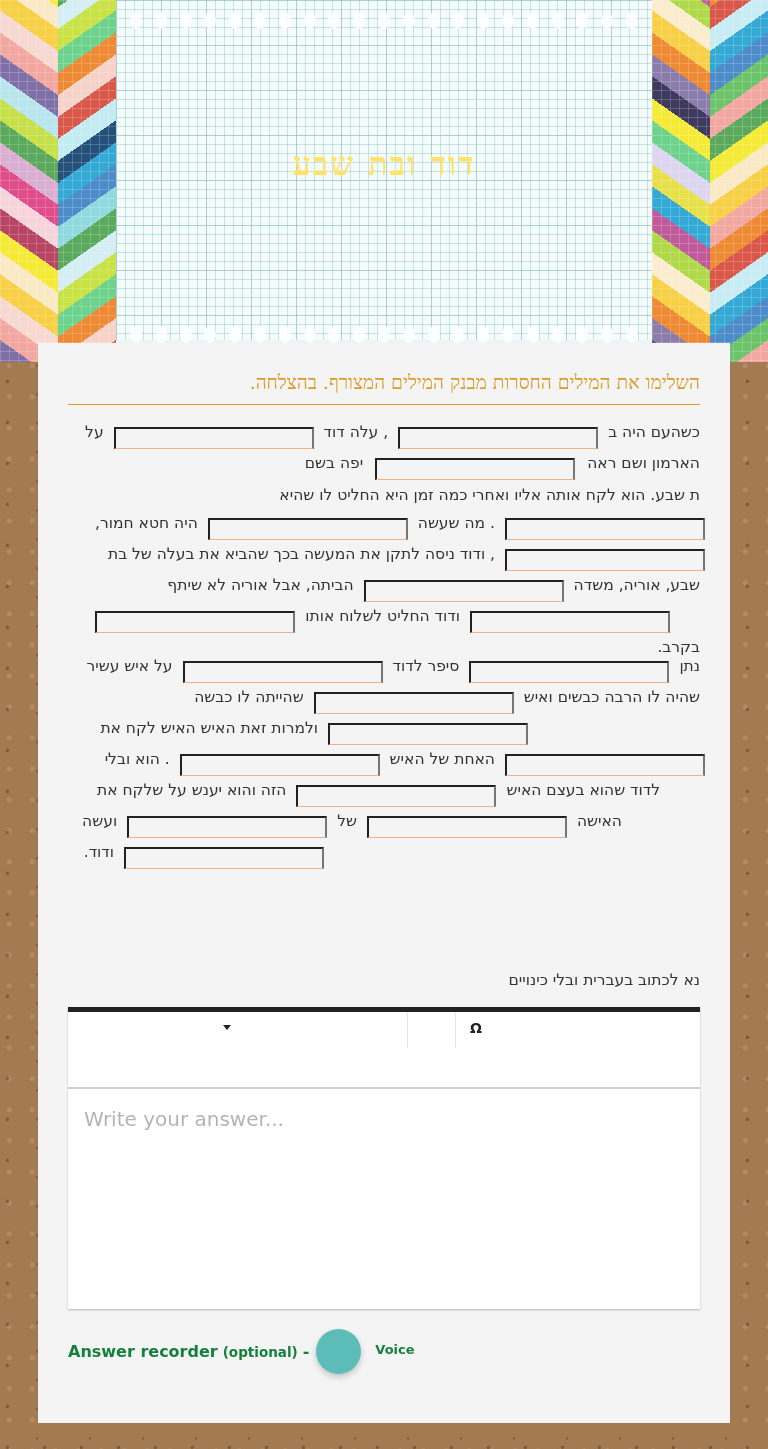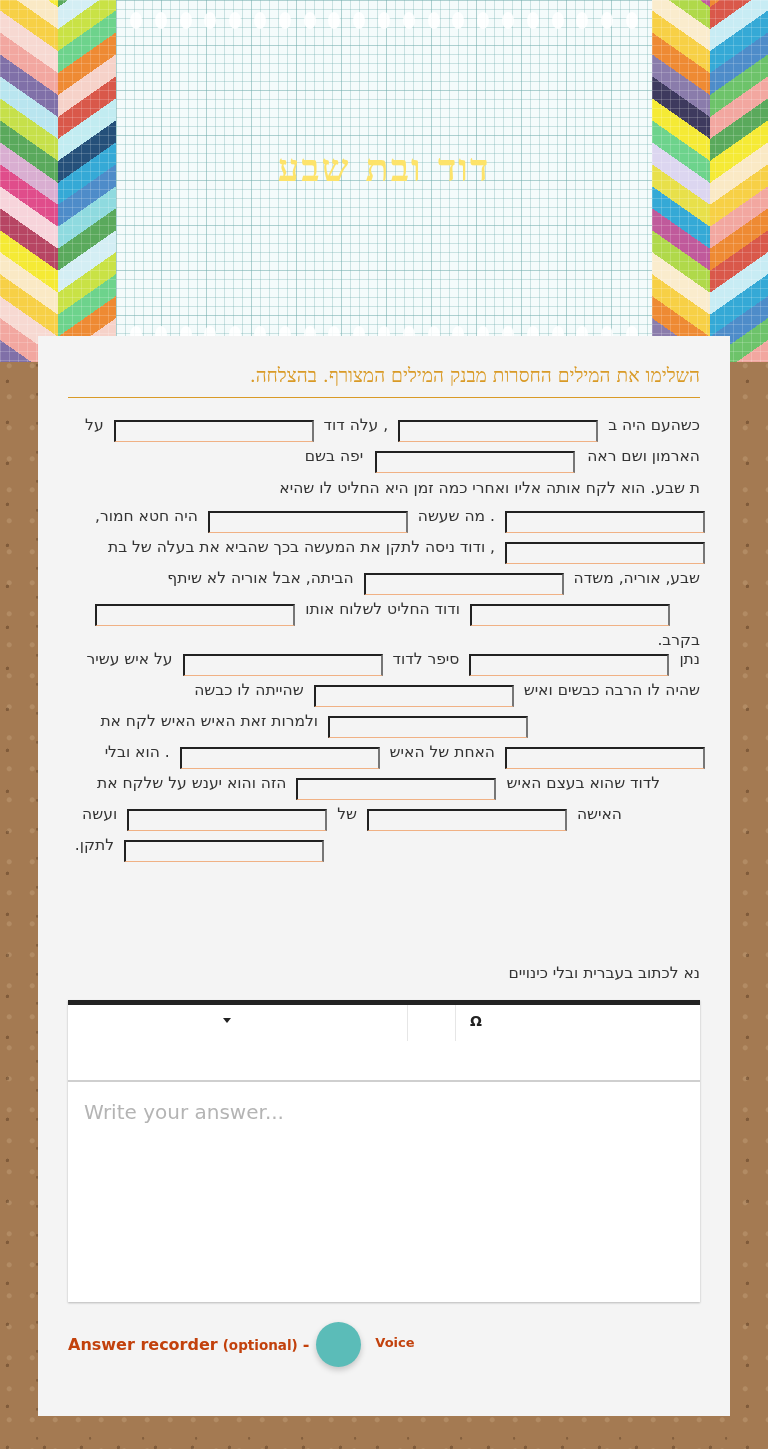--- a/index.html
+++ b/index.html
@@ -55,28 +55,28 @@
   .holes.top { top: 12px; }
   .holes.bottom { top: 326px; }
   .holes span {
     width: 12px; height: 17px; border-radius: 50%;
     background: #ffffff; opacity: 0.85;
   }
   .title {
     position: absolute; left: 0; right: 0; top: 145px;
     text-align: center;
     font-family: "DejaVu Serif", serif;
-    font-size: 38px; font-weight: bold;
+    font-size: 32px; font-weight: bold;
     color: #fde36a;
     direction: rtl;
     letter-spacing: 2px;
   }
   
   .card {
-    position: absolute; left: 38px; top: 336px; width: 692px; height: 1080px;
+    position: absolute; left: 38px; top: 343px; width: 692px; height: 1080px;
     background: #f4f4f4;
   }
   .section-head {
     direction: rtl; text-align: right;
     margin: 0 30px;
     font-family: "DejaVu Serif", serif;
     font-size: 19px; color: #d99a26;
     padding-bottom: 10px;
     border-bottom: 1.5px solid #d99a26;
   }
@@ -135,21 +135,21 @@
     position: absolute; left: 0; top: 79px; right: 0; bottom: 0;
     border: none; outline: none; resize: none;
     padding: 16px;
     font-family: "DejaVu Sans", sans-serif; font-size: 20px; color: #333;
     background: transparent;
   }
   .answer-area::placeholder { color: #b4b4b4; }
   .recorder {
     position: absolute; left: 30px; top: 986px;
     display: flex; align-items: center;
-    font-family: "DejaVu Sans", sans-serif; color: #c2410c;
+    font-family: "DejaVu Sans", sans-serif; color: #15803d;
   }
   .rec-label { font-size: 16px; font-weight: bold; }
   .rec-opt { font-size: 13.5px; font-weight: bold; margin-left: 5px; }
   .rec-dash { font-size: 16px; font-weight: bold; margin-left: 5px; }
   .rec-button {
     width: 45px; height: 45px; border-radius: 50%;
     background: #5bbcb8; margin-left: 7px;
     box-shadow: 0 3px 6px rgba(0,0,0,0.2);
     cursor: pointer;
   }
@@ -249,21 +249,21 @@
     <span>שהיה לו הרבה כבשים ואיש</span><input class="blank" style=""><span>שהייתה לו כבשה</span>
     <br>
     <input class="blank" style="margin-right: 172px;"><span>ולמרות זאת האיש האיש לקח את</span>
     <br>
     <input class="blank" style="margin-right: -5px;"><span>האחת של האיש</span><input class="blank" style=""><span>. הוא ובלי</span>
     <br>
     <span style="margin-right:40px;">לדוד שהוא בעצם האיש</span><input class="blank" style=""><span>הזה והוא יענש על שלקח את</span>
     <br>
     <span style="margin-right:78px;">האישה</span><input class="blank" style=""><span>של</span><input class="blank" style=""><span>ועשה</span>
     <br>
-    <input class="blank" style="margin-right: 376px;"><span>לתקן.</span>
+    <input class="blank" style="margin-right: 376px;"><span>ודוד.</span>
   </div>
 
   <div class="instructions">נא לכתוב בעברית ובלי כינויים</div>
 
   <div class="editor">
     <div class="toolbar">
       <div class="tb-dropdown">
         <span></span>
         <span class="tb-caret"></span>
       </div>

